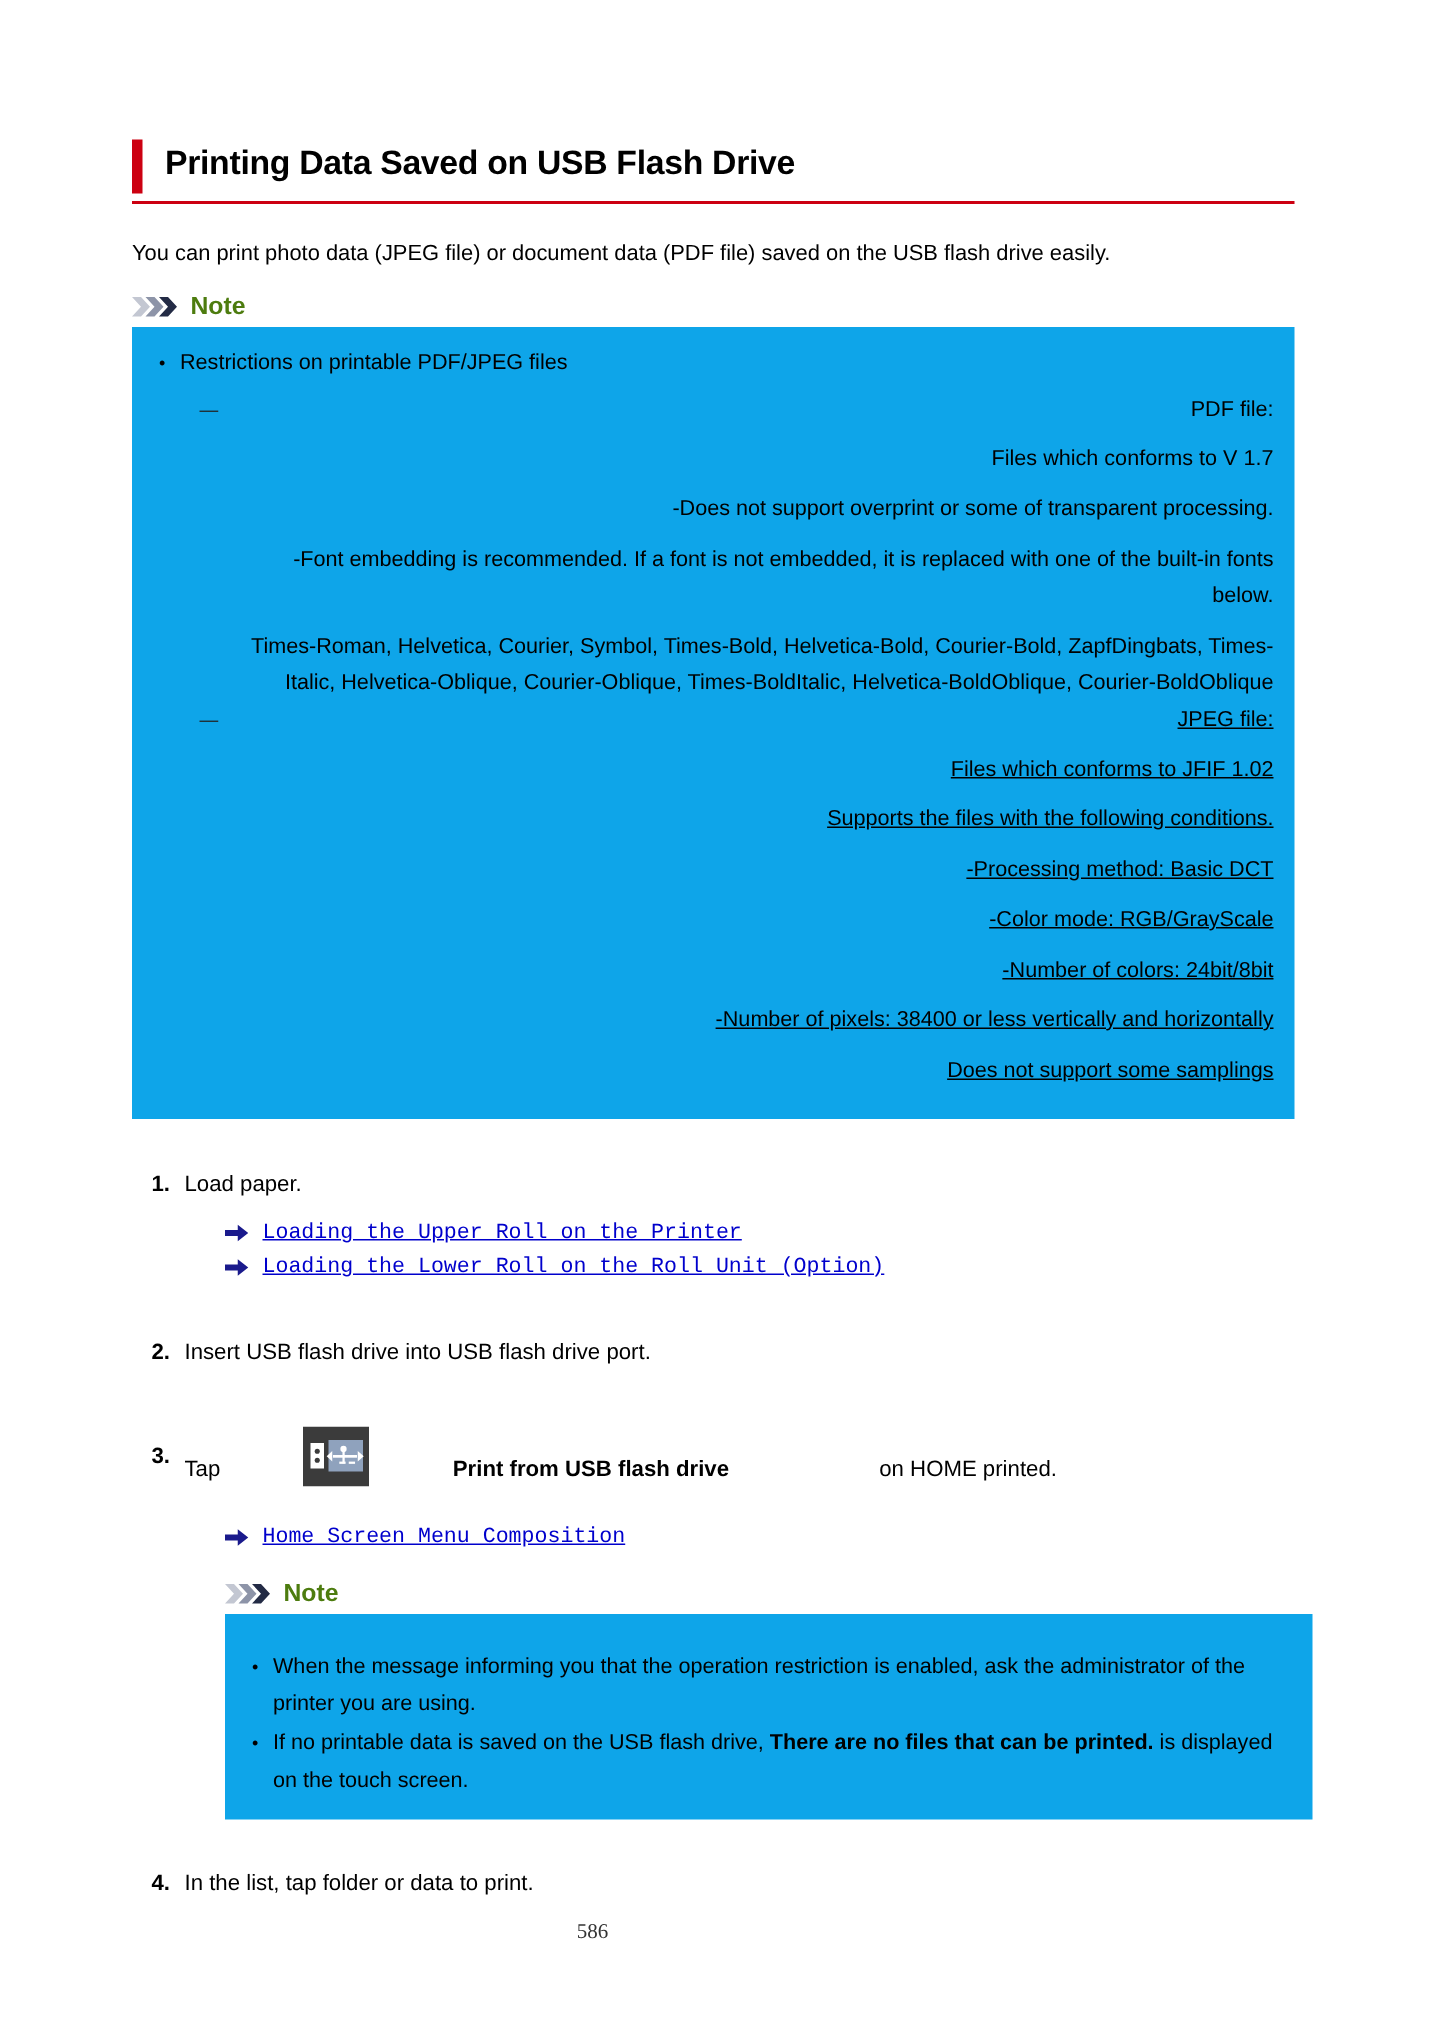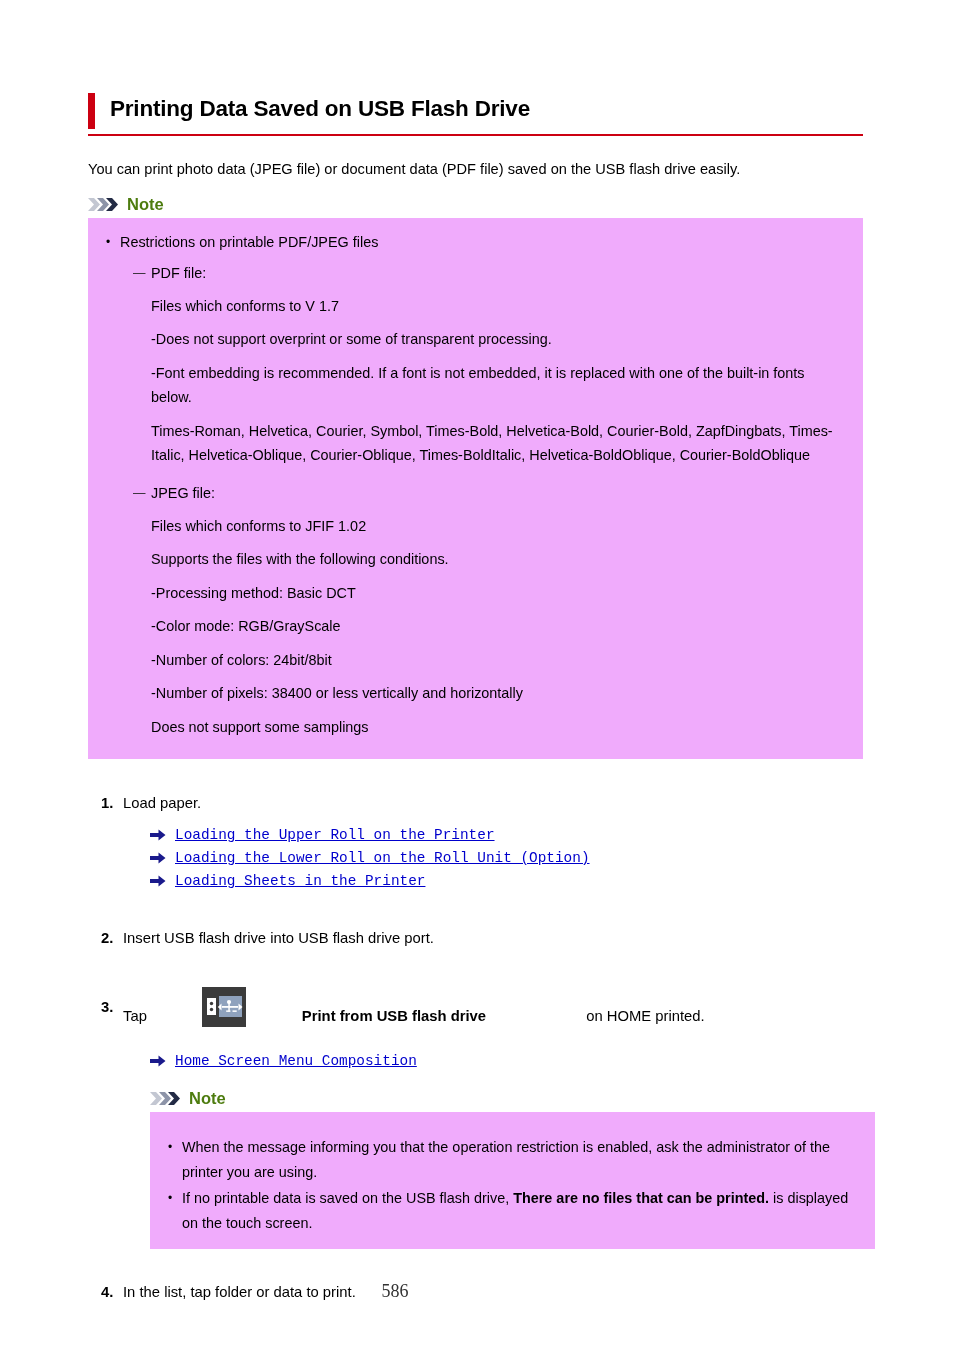--- a/index.html
+++ b/index.html
@@ -84,21 +84,21 @@
   }
   .note-label {
     font-size: 16.5px;
     font-weight: bold;
     line-height: 18px;
     color: #4d7c0f;
   }
 
   
   .note-box {
-    background: #f0abfc;
+    background: #0ea5e9;
     padding: 10px 14px 14px 14px;
     box-sizing: border-box;
   }
   .note-box.top {
     width: 775px;
     padding-top: 12px;
     padding-bottom: 18px;
   }
   .note-box.inner {
     width: 725px;
@@ -130,20 +130,21 @@
     list-style: none;
     margin: 6px 0 0 0;
     padding: 0 0 0 13px;
   }
   ul.dash-list > li {
     position: relative;
     padding-left: 18px;
     font-size: 14.4px;
     line-height: 24px;
     margin-bottom: 0;
+    text-align: right;
   }
   ul.dash-list > li::before {
     content: "\2014";
     position: absolute;
     left: 0;
     top: 0;
     font-size: 12.5px;
     line-height: 24px;
     color: #222;
   }
@@ -241,21 +242,21 @@
   .note-block-3 .note-head { margin-top: 0; }
 
   
   .folio {
     position: absolute;
     left: 0;
     right: 0;
     top: 1281px;
     text-align: center;
     font-family: "Liberation Serif", serif;
-    font-size: 18px;
+    font-size: 14px;
     color: #333;
   }
 </style>
 </head>
 <body>
 
 <div class="page">
 
   <div class="content">
 
@@ -288,21 +289,21 @@
             <li>
               <div class="dash-title">PDF file:</div>
               <div class="dash-sub sub-indent">
                 <p>Files which conforms to V 1.7</p>
                 <p>-Does not support overprint or some of transparent processing.</p>
                 <p>-Font embedding is recommended. If a font is not embedded, it is replaced with one of the built-in fonts below.</p>
                 <p>Times-Roman, Helvetica, Courier, Symbol, Times-Bold, Helvetica-Bold, Courier-Bold, ZapfDingbats, Times-Italic, Helvetica-Oblique, Courier-Oblique, Times-BoldItalic, Helvetica-BoldOblique, Courier-BoldOblique</p>
               </div>
             </li>
 
-            <li style="margin-top:13px;">
+            <li style="text-decoration:underline;">
               <div class="dash-title">JPEG file:</div>
               <div class="dash-sub sub-indent">
                 <p>Files which conforms to JFIF 1.02</p>
                 <p>Supports the files with the following conditions.</p>
                 <p>-Processing method: Basic DCT</p>
                 <p>-Color mode: RGB/GrayScale</p>
                 <p>-Number of colors: 24bit/8bit</p>
                 <p>-Number of pixels: 38400 or less vertically and horizontally</p>
                 <p>Does not support some samplings</p>
               </div>
@@ -327,28 +328,20 @@
             </span>
             <a class="doclink" href="#">Loading the Upper Roll on the Printer</a>
           </li>
           <li>
             <span class="arrow-icon">
               <svg width="16" height="14" viewBox="0 0 16 14" xmlns="http://www.w3.org/2000/svg">
                 <path d="M0 5 L8.5 5 L8.5 1.5 L15.5 7 L8.5 12.5 L8.5 9 L0 9 Z" fill="#1a1a8c"></path>
               </svg>
             </span>
             <a class="doclink" href="#">Loading the Lower Roll on the Roll Unit (Option)</a>
-          </li>
-          <li>
-            <span class="arrow-icon">
-              <svg width="16" height="14" viewBox="0 0 16 14" xmlns="http://www.w3.org/2000/svg">
-                <path d="M0 5 L8.5 5 L8.5 1.5 L15.5 7 L8.5 12.5 L8.5 9 L0 9 Z" fill="#1a1a8c"></path>
-              </svg>
-            </span>
-            <a class="doclink" href="#">Loading Sheets in the Printer</a>
           </li>
         </ul>
       </li>
 
       <li class="step-gap" style="margin-top:34px;">
         <span class="step-num">2.</span>
         <span>Insert USB flash drive into USB flash drive port.</span>
       </li>
 
       <li style="margin-top:47px;">

